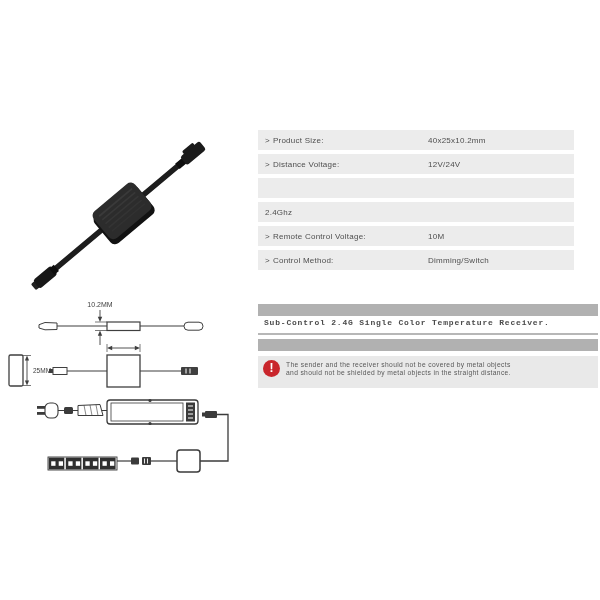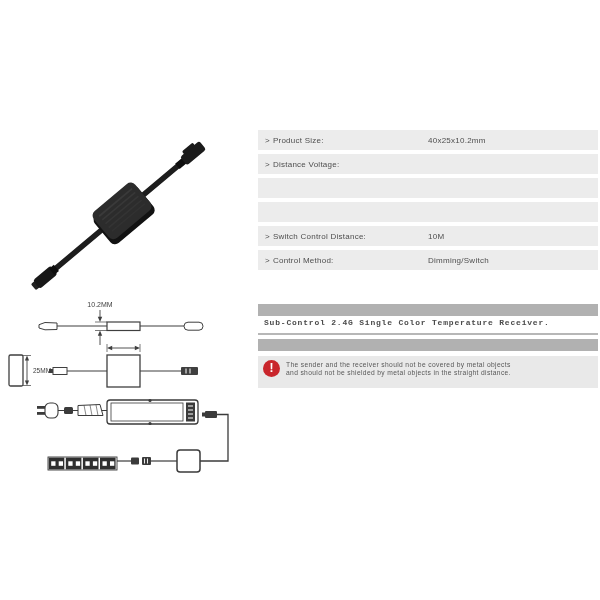--- a/index.html
+++ b/index.html
@@ -5,21 +5,21 @@
   html,body { margin:0; padding:0; background:#fff; }
   .canvas {
     position:relative; width:600px; height:600px; background:#ffffff;
     font-family:"Liberation Sans", sans-serif; overflow:hidden;
   }
   svg { position:absolute; display:block; }
   .photo-svg  { left:30px;  top:120px; }
   .dims-svg   { left:0px;   top:290px; }
   .wiring-svg { left:0px;   top:395px; }
 
-  .spec-table { position:absolute; left:258px; top:130px; width:340px; }
+  .spec-table { position:absolute; left:258px; top:130px; width:316px; }
   .spec-row {
     height:20px; margin-bottom:4px; background:#ececec;
     display:grid; grid-template-columns:163px 1fr; align-items:center;
     padding-left:7px; box-sizing:border-box;
   }
   .spec-row .label, .spec-row .value {
     font-size:8px; color:#4e4e4e; letter-spacing:0.25px; white-space:nowrap;
   }
   .pfx { margin-right:3px; }
 
@@ -178,27 +178,29 @@
     </g>
   </svg>
 
   <div class="spec-table">
     <div class="spec-row">
       <span class="label"><span class="pfx">&gt;</span><span>Product Size:</span></span>
       <span class="value">40x25x10.2mm</span>
     </div>
     <div class="spec-row">
       <span class="label"><span class="pfx">&gt;</span><span>Distance Voltage:</span></span>
-    </div>
-    <div class="spec-row">
-    </div>
-    <div class="spec-row">
-    </div>
-    <div class="spec-row">
-      <span class="label"><span class="pfx">&gt;</span><span>Switch Control Distance:</span></span>
+      <span class="value">12V/24V</span>
+    </div>
+    <div class="spec-row">
+    </div>
+    <div class="spec-row">
+      <span class="value">2.4Ghz</span>
+    </div>
+    <div class="spec-row">
+      <span class="label"><span class="pfx">&gt;</span><span>Remote Control Voltage:</span></span>
       <span class="value">10M</span>
     </div>
     <div class="spec-row">
       <span class="label"><span class="pfx">&gt;</span><span>Control Method:</span></span>
       <span class="value">Dimming/Switch</span>
     </div>
   </div>
 
   <div class="bar bar-top"></div>
   <div class="product-title">Sub-Control 2.4G Single Color Temperature Receiver.</div>

